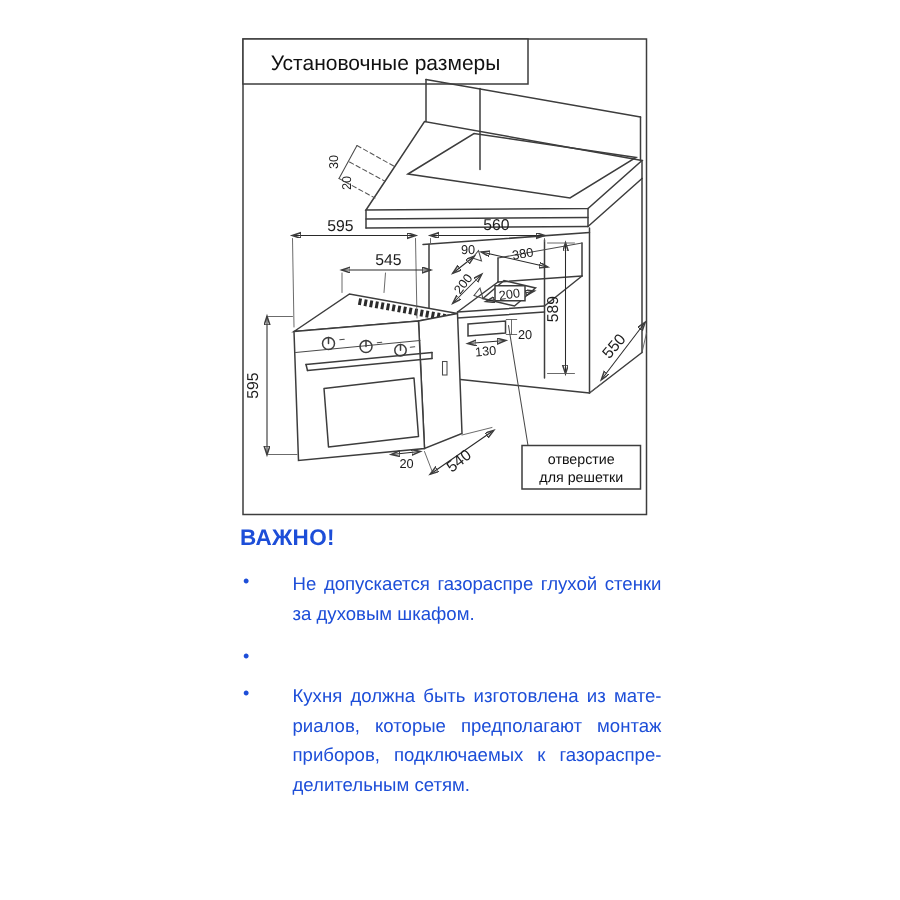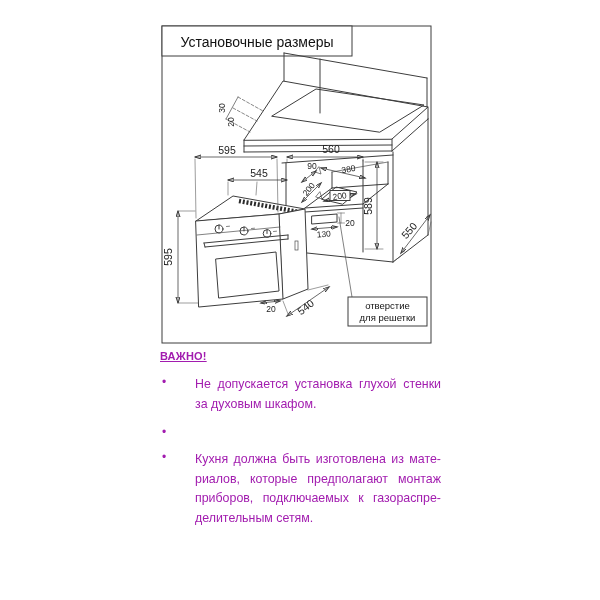--- a/index.html
+++ b/index.html
@@ -1,35 +1,35 @@
 <!DOCTYPE html>
 <html><head>
 <meta charset="utf-8">
 <style>
   html,body{margin:0;padding:0;background:#fff;}
   .page{position:relative;width:600px;height:600px;background:#ffffff;
-        font-family:"Liberation Sans",sans-serif;color:#a21caf;overflow:hidden;}
+        font-family:"Liberation Sans",sans-serif;color:#1d4ed8;overflow:hidden;}
   .figure{position:absolute;left:160px;top:25px;width:280px;height:320px;}
   svg{display:block;}
   svg line, svg polygon, svg polyline, svg path, svg rect, svg circle{
     stroke:#3d3d3d;stroke-width:1;fill:none;stroke-linecap:round;}
   .thin{stroke-width:.7;stroke:#4a4a4a;}
   .dim{stroke:#2a2a2a;stroke-width:.7;marker-start:url(#arr);marker-end:url(#arr);}
   .ext{stroke:#5a5a5a;stroke-width:.6;}
   .dash{stroke-dasharray:3 2;stroke-width:.7;stroke:#555;}
   .white{fill:#ffffff;}
   .hatch{stroke:#2b2b2b;stroke-width:4.5;stroke-dasharray:2 1.8;stroke-linecap:butt;}
   .dtxt{fill:#1c1c1c;font-family:"Liberation Sans",sans-serif;font-size:8.5px;
         text-anchor:middle;stroke:none;}
   .dtxt-lg{font-size:10.5px;}
   .ttl{fill:#111;font-size:14px;text-anchor:middle;stroke:none;
        font-family:"Liberation Sans",sans-serif;}
   .callout-txt{fill:#111;font-size:9.5px;text-anchor:middle;stroke:none;}
   .important{position:absolute;left:158px;top:350px;width:283px;}
-  .important h3{font-size:11px;font-weight:bold;margin:0 0 13px 2px;letter-spacing:.2px;text-decoration:underline;}
+  .important h3{font-size:15px;font-weight:bold;margin:0 0 13px 2px;letter-spacing:.2px;}
   .important ul{list-style:none;margin:0;padding:0;}
   .important li{display:flex;margin-bottom:11px;}
   .bullet-marker{flex:none;width:33px;font-size:12px;padding-left:4px;}
   .bullet-text{flex:1;font-size:12.4px;line-height:1.58;text-align:justify;
                hyphens:manual;-webkit-hyphens:manual;}
 </style>
 </head>
 <body>
 
 <div class="page">
@@ -192,21 +192,21 @@
         <text class="callout-txt" x="227.5" y="296">для решетки</text>
       </g>
     </svg>
   </div>
 
   <div class="important">
     <h3>ВАЖНО!</h3>
     <ul>
       <li>
         <span class="bullet-marker">•</span>
-        <span class="bullet-text">Не допускается установка глухой стенки за духовым шкафом.</span>
+        <span class="bullet-text">Не допускается газораспре глухой стенки за духовым шкафом.</span>
       </li>
       <li>
         <span class="bullet-marker">•</span>
       </li>
       <li>
         <span class="bullet-marker">•</span>
         <span class="bullet-text">Кухня должна быть изготовлена из мате­риалов, которые предполагают монтаж приборов, подключаемых к газораспре­делительным сетям.</span>
       </li>
     </ul>
   </div>

